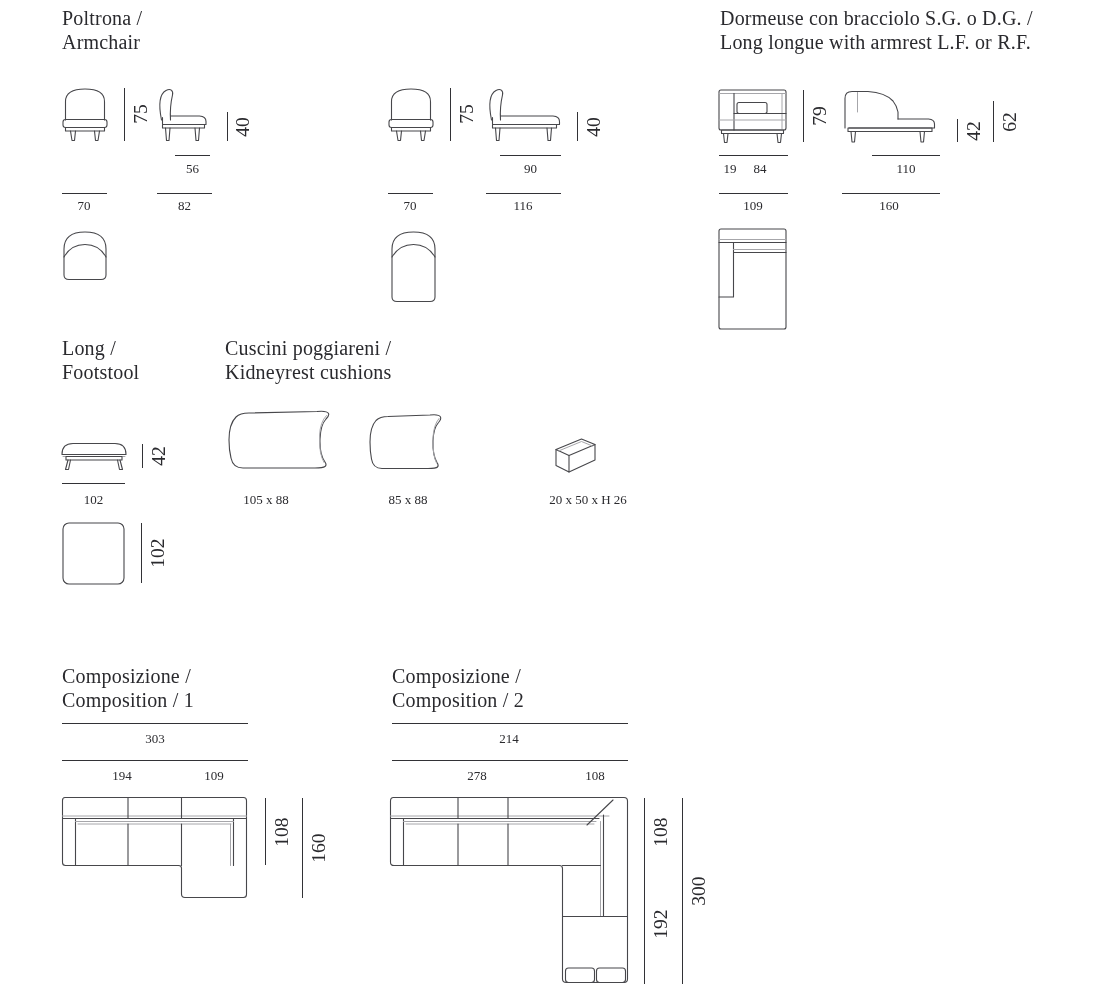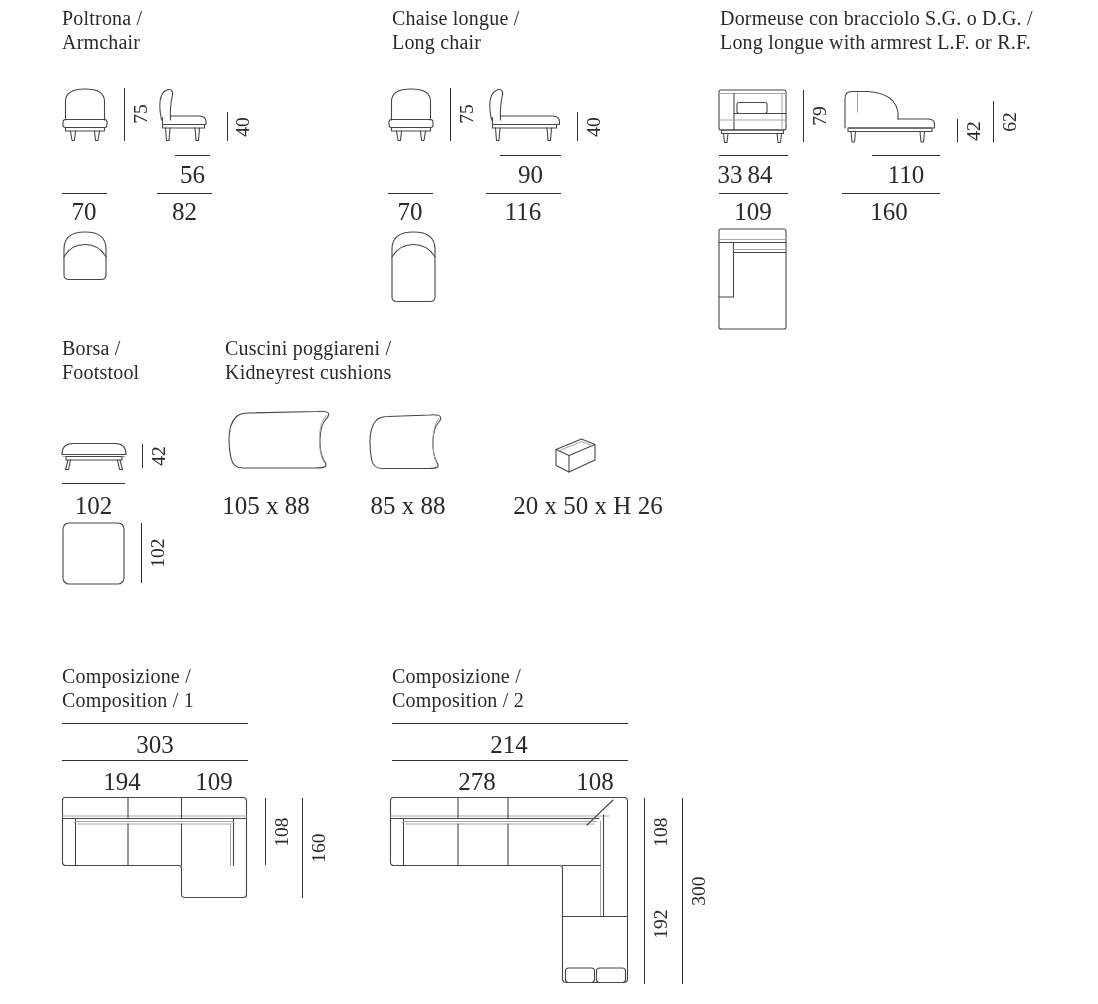--- a/index.html
+++ b/index.html
@@ -5,21 +5,21 @@
   * { margin:0; padding:0; box-sizing:border-box; }
   html,body { background:#ffffff; }
   body {
     position:relative; width:1098px; height:1004px; overflow:hidden;
     font-family:"Liberation Serif","DejaVu Serif",serif; color:#2a2a2e;
   }
   .sec { position:absolute; inset:0;padding-left:32px; }
   .title { position:absolute; font-size:20px; line-height:23.5px; letter-spacing:.2px; white-space:nowrap; }
   .hline { position:absolute; height:0; border-top:1.4px solid #323236; }
   .vline { position:absolute; width:0; border-left:1.4px solid #323236; }
-  .dim  { position:absolute; font-size:25px; white-space:nowrap; transform:translateX(-50%); }
+  .dim  { position:absolute; font-size:13px; white-space:nowrap; transform:translateX(-50%); }
   .vdim { position:absolute; font-size:19.5px; white-space:nowrap; transform:translate(-50%,-50%) rotate(-90deg); }
   svg { position:absolute; overflow:visible; }
   svg path, svg rect { fill:none; stroke:#47474b; stroke-width:1.1; stroke-linecap:round; stroke-linejoin:round; }
   svg .g { stroke:#a6a6aa; stroke-width:1; }
 </style>
 </head>
 <body>
 
 <div class="sec">
   <div class="title" style="left:62px;top:7px">
@@ -50,24 +50,20 @@
   <div class="dim" style="left:84px;top:198px">70</div>
   <div class="hline" style="left:157px;top:192.5px;width:55px"></div>
   <div class="dim" style="left:184.5px;top:198px">82</div>
   <svg style="left:62px;top:228px" width="46" height="53" viewBox="0 0 46 53">
     <path d="M2,47 V21 Q2,4 23,4 Q44,4 44,21 V47 Q44,51.5 39,51.5 H7 Q2,51.5 2,47 Z"></path>
     <path d="M2,29 Q9,16.5 23,16.5 Q37,16.5 44,29"></path>
   </svg>
 </div>
 
 <div class="sec">
-  <div class="title" style="left:392px;top:7px">
-    <div>Chaise longue /</div>
-    <div>Long chair</div>
-  </div>
   <svg style="left:388px;top:86px" width="46" height="56" viewBox="0 0 46 56">
     <path d="M3.5,34 V15.5 Q3.5,3 23,3 Q42.5,3 42.5,15.5 V34"></path>
     <rect x="1" y="33.5" width="44" height="8" rx="2.5"></rect>
     <rect x="3.5" y="41.5" width="39" height="3.5"></rect>
     <path d="M8.5,45 L10,54.5 H12.5 L13.5,45"></path>
     <path d="M32.5,45 L33.5,54.5 H36 L37.5,45"></path>
   </svg>
   <div class="vline" style="left:450px;top:88px;height:53px"></div>
   <div class="vdim" style="left:467px;top:114px">75</div>
   <svg style="left:485px;top:86px" width="78" height="56" viewBox="0 0 78 56">
@@ -116,41 +112,41 @@
     <path d="M58,31 H88.5 Q94.5,31.5 94.5,36 V40 H9"></path>
     <rect x="8" y="40" width="84" height="3.5"></rect>
     <path d="M11,43.5 L12,54 H14.5 L15.5,43.5"></path>
     <path d="M80,43.5 L81,54 H83.5 L84.5,43.5"></path>
   </svg>
   <div class="vline" style="left:957px;top:119px;height:23px"></div>
   <div class="vdim" style="left:974px;top:130.5px">42</div>
   <div class="vline" style="left:993px;top:101px;height:41px"></div>
   <div class="vdim" style="left:1010px;top:121.5px">62</div>
   <div class="hline" style="left:719px;top:155px;width:69px"></div>
-  <div class="dim" style="left:730px;top:161px">33</div>
+  <div class="dim" style="left:730px;top:161px">19</div>
   <div class="dim" style="left:760px;top:161px">84</div>
   <div class="hline" style="left:872px;top:155px;width:68px"></div>
   <div class="dim" style="left:906px;top:161px">110</div>
   <div class="hline" style="left:719px;top:192.5px;width:69px"></div>
   <div class="dim" style="left:753px;top:198px">109</div>
   <div class="hline" style="left:842px;top:192.5px;width:98px"></div>
   <div class="dim" style="left:889px;top:198px">160</div>
   <svg style="left:718px;top:228px" width="69" height="102" viewBox="0 0 69 102">
     <rect x="1" y="1" width="67" height="100" rx="2"></rect>
     <path d="M1,11.5 H68" class="g"></path>
     <path d="M1,14.5 H68"></path>
     <path d="M15.5,14.5 V69 H1"></path>
     <path d="M15.5,21.5 H68" class="g"></path>
     <path d="M15.5,24.5 H68"></path>
   </svg>
 </div>
 
 <div class="sec">
   <div class="title" style="left:62px;top:337px">
-    <div>Borsa /</div>
+    <div>Long /</div>
     <div>Footstool</div>
   </div>
   <svg style="left:60px;top:441px" width="68" height="29" viewBox="0 0 68 29">
     <path d="M2,13.5 Q2,2.5 13,2.5 H55 Q66,2.5 66,13.5 Z"></path>
     <path d="M3,15.5 H65" class="g"></path>
     <rect x="6" y="15.5" width="56" height="3.5"></rect>
     <path d="M8,19 L5.5,28.5 H8.5 L10.5,19"></path>
     <path d="M60,19 L62.5,28.5 H59.5 L57.5,19"></path>
   </svg>
   <div class="vline" style="left:142px;top:443.5px;height:24.5px"></div>

